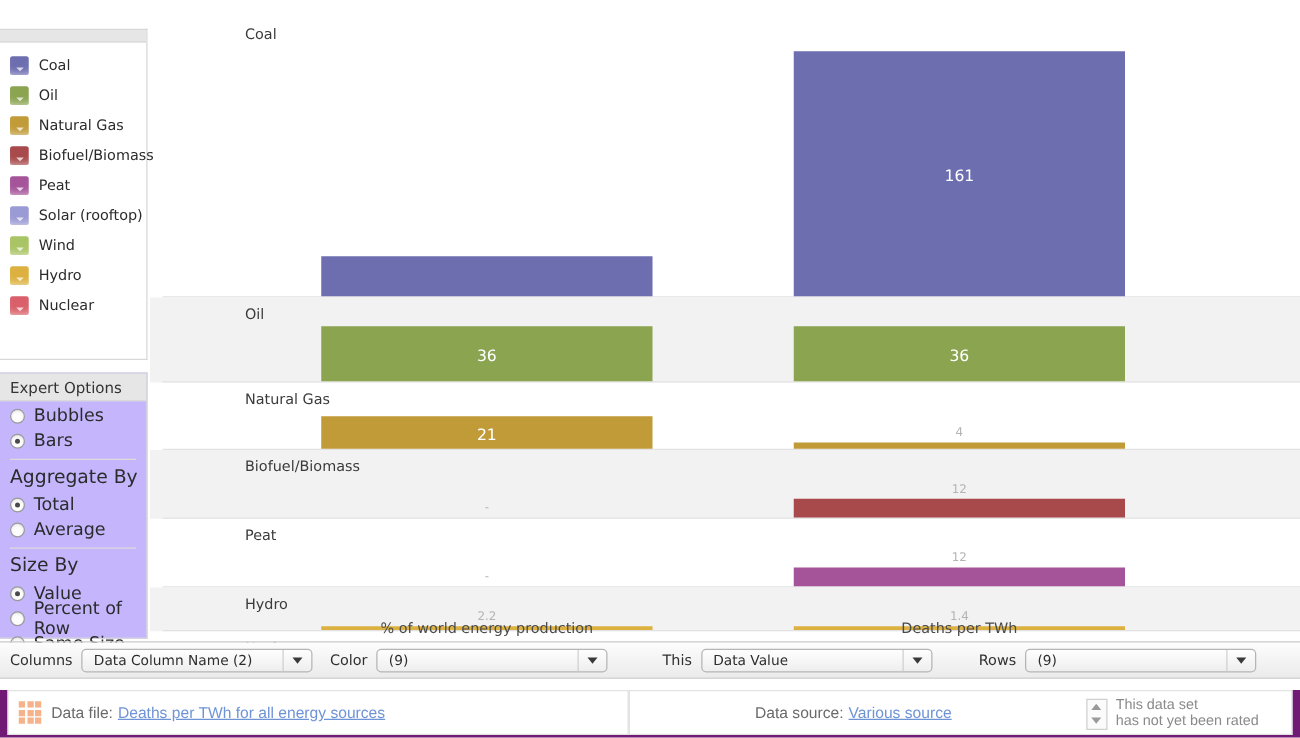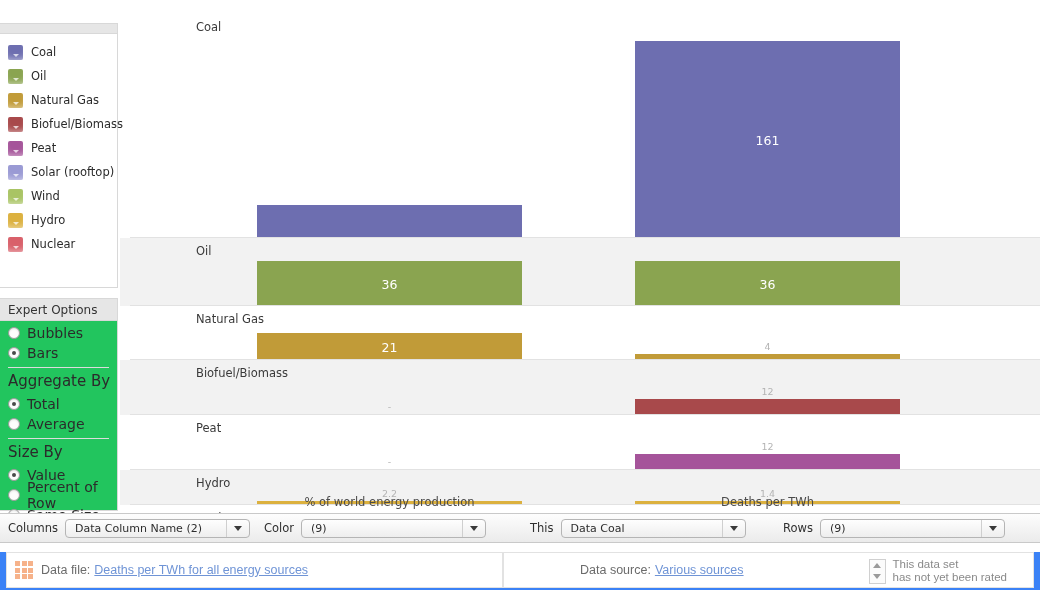--- a/index.html
+++ b/index.html
@@ -25,21 +25,21 @@
   }
   .swatch:after{
     content:"";position:absolute;left:50%;top:62%;transform:translateX(-50%);
     width:0;height:0;border-left:3.5px solid transparent;border-right:3.5px solid transparent;
     border-top:3.5px solid rgba(255,255,255,.72);
   }
   .legend-label{font-size:11.5px;color:#2b2b2b;margin-left:8px;white-space:nowrap;}
 
   .expert-panel{
     position:absolute;left:0;top:298px;width:118px;height:213px;
-    background:#22c55e;border:1px solid #d8d8d8;border-left:none;box-sizing:border-box;
+    background:#c4b5fd;border:1px solid #d8d8d8;border-left:none;box-sizing:border-box;
   }
   .expert-head{
     height:21px;background:#e6e6e6;border-bottom:1px solid #d8d8d8;
     font-size:12px;color:#333;display:flex;align-items:center;padding-left:8px;
   }
   .opt-group{padding:2px 0 1px 0;}
   .opt-sep{height:1px;background:#dcdcdc;margin:3px 8px 2px 8px;}
   .group-title{font-size:15px;color:#2b2b2b;padding:2px 0 2px 8px;}
   .radio-row{display:flex;align-items:center;height:20px;padding-left:8px;cursor:default;}
   .radio{
@@ -93,21 +93,21 @@
     display:flex;align-items:center;cursor:default;
   }
   .combo-text{font-size:11px;color:#2d2d2d;padding-left:9px;white-space:nowrap;overflow:hidden;}
   .combo-arrowbox{
     position:absolute;right:0;top:0;height:100%;width:22px;
     border-left:1px solid #cfcfcf;display:flex;align-items:center;justify-content:center;
   }
   .caret{width:0;height:0;border-left:4px solid transparent;border-right:4px solid transparent;border-top:5px solid #3a3a3a;}
 
   
-  .footer{position:absolute;left:0;top:552px;width:1040px;height:38px;background:#3b82f6;}
+  .footer{position:absolute;left:0;top:552px;width:1040px;height:38px;background:#701a75;}
   .fbox{
     position:absolute;top:0;height:36px;border:1px solid #e2e2e2;box-sizing:border-box;
     display:flex;align-items:center;background:#fff;
   }
   .fbox.left{left:6px;width:497px;}
   .fbox.right{left:503px;width:531px;}
   .grid-icon{display:grid;grid-template-columns:repeat(3,5px);grid-template-rows:repeat(3,5px);gap:1.5px;margin-left:8px;flex:none;}
   .grid-icon i{background:#f6b28a;display:block;}
   .ftext{font-size:12.5px;color:#6b6b6b;margin-left:8px;font-family:"Liberation Sans",sans-serif;}
   .flink{font-size:12.5px;color:#6f94d6;margin-left:4px;font-family:"Liberation Sans",sans-serif;}
@@ -314,21 +314,21 @@
         <div class="combo" style="width: 185px;">
           <span class="combo-text">(9)</span>
           <span class="combo-arrowbox">
             <span class="caret"></span>
           </span>
         </div>
       </div>
       <div class="ctl" style="position: absolute; left: 530px;">
         <span class="ctl-label">This</span>
         <div class="combo" style="width: 185px;">
-          <span class="combo-text">Data Coal</span>
+          <span class="combo-text">Data Value</span>
           <span class="combo-arrowbox">
             <span class="caret"></span>
           </span>
         </div>
       </div>
       <div class="ctl" style="position: absolute; left: 783px;">
         <span class="ctl-label">Rows</span>
         <div class="combo" style="width: 185px;">
           <span class="combo-text">(9)</span>
           <span class="combo-arrowbox">
@@ -348,22 +348,22 @@
           <i></i>
           <i></i>
           <i></i>
           <i></i>
           <i></i>
       </span>
       <span class="ftext">Data file:</span>
       <a class="flink" href="#">Deaths per TWh for all energy sources</a>
     </div>
     <div class="fbox right">
-      <span class="ftext" style="margin-left:76px;">Data source:</span>
-      <a class="flink" href="#">Various sources</a>
+      <span class="ftext" style="margin-left:100px;">Data source:</span>
+      <a class="flink" href="#">Various source</a>
       <span class="rating">
         <span class="spinner">
           <span class="up"></span>
             <span class="dn"></span>
         </span>
         <span class="rating-text">
           <span>This data set</span><br>
           <span>has not yet been rated</span>
         </span>
       </span>

